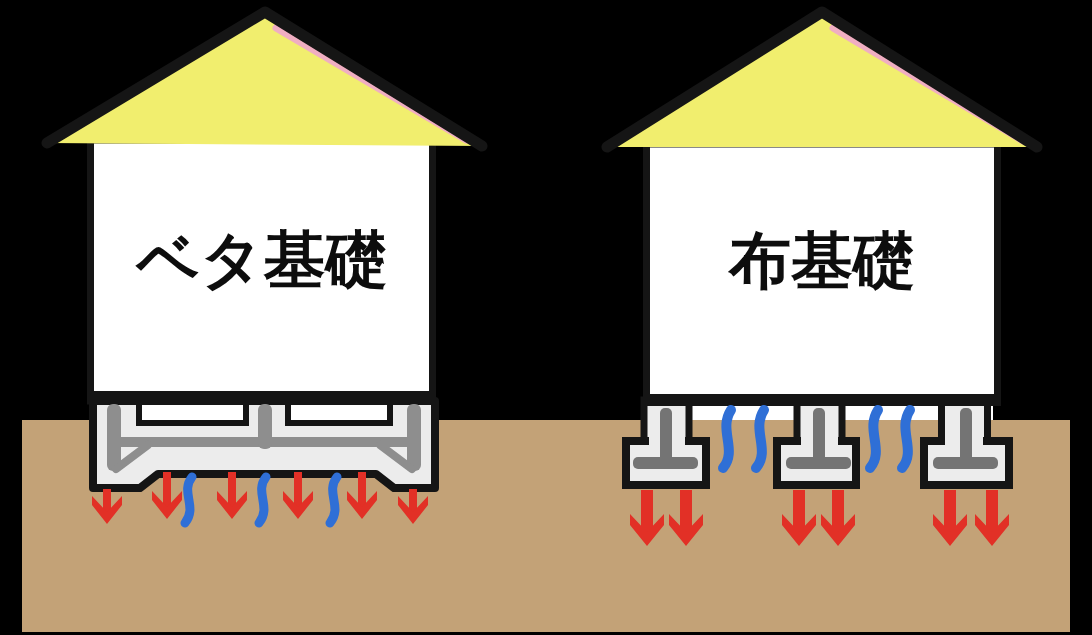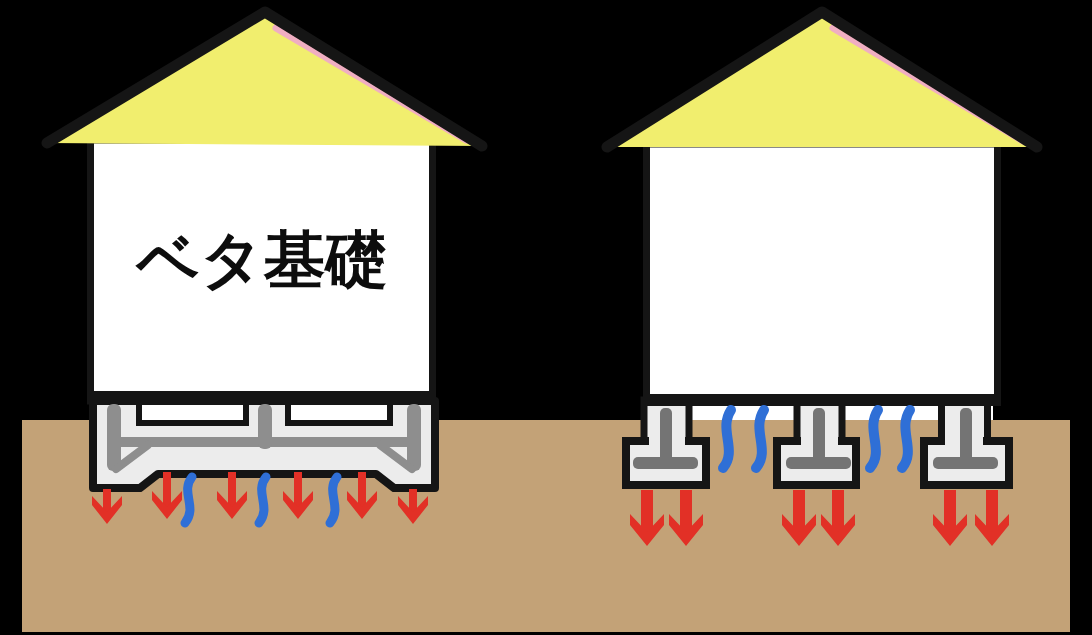--- a/index.html
+++ b/index.html
@@ -153,13 +153,14 @@
       </g>
     </g>
 
     <polygon points="607,147 822,12 1037,147" fill="#f1ee6e"></polygon>
     <line x1="833" y1="28" x2="1023" y2="141" stroke="#f0aec2" stroke-width="7" stroke-linecap="round"></line>
     <path d="M607 147 L822 12 L1037 147" fill="none" stroke="#151515" stroke-width="11" stroke-linecap="round" stroke-linejoin="round"></path>
   </g>
 </svg>
 
   <div class="house-label" id="label-left">ベタ基礎</div>
+  <div class="house-label" id="label-right">布基礎</div>
 </div>
 
 </body></html>

